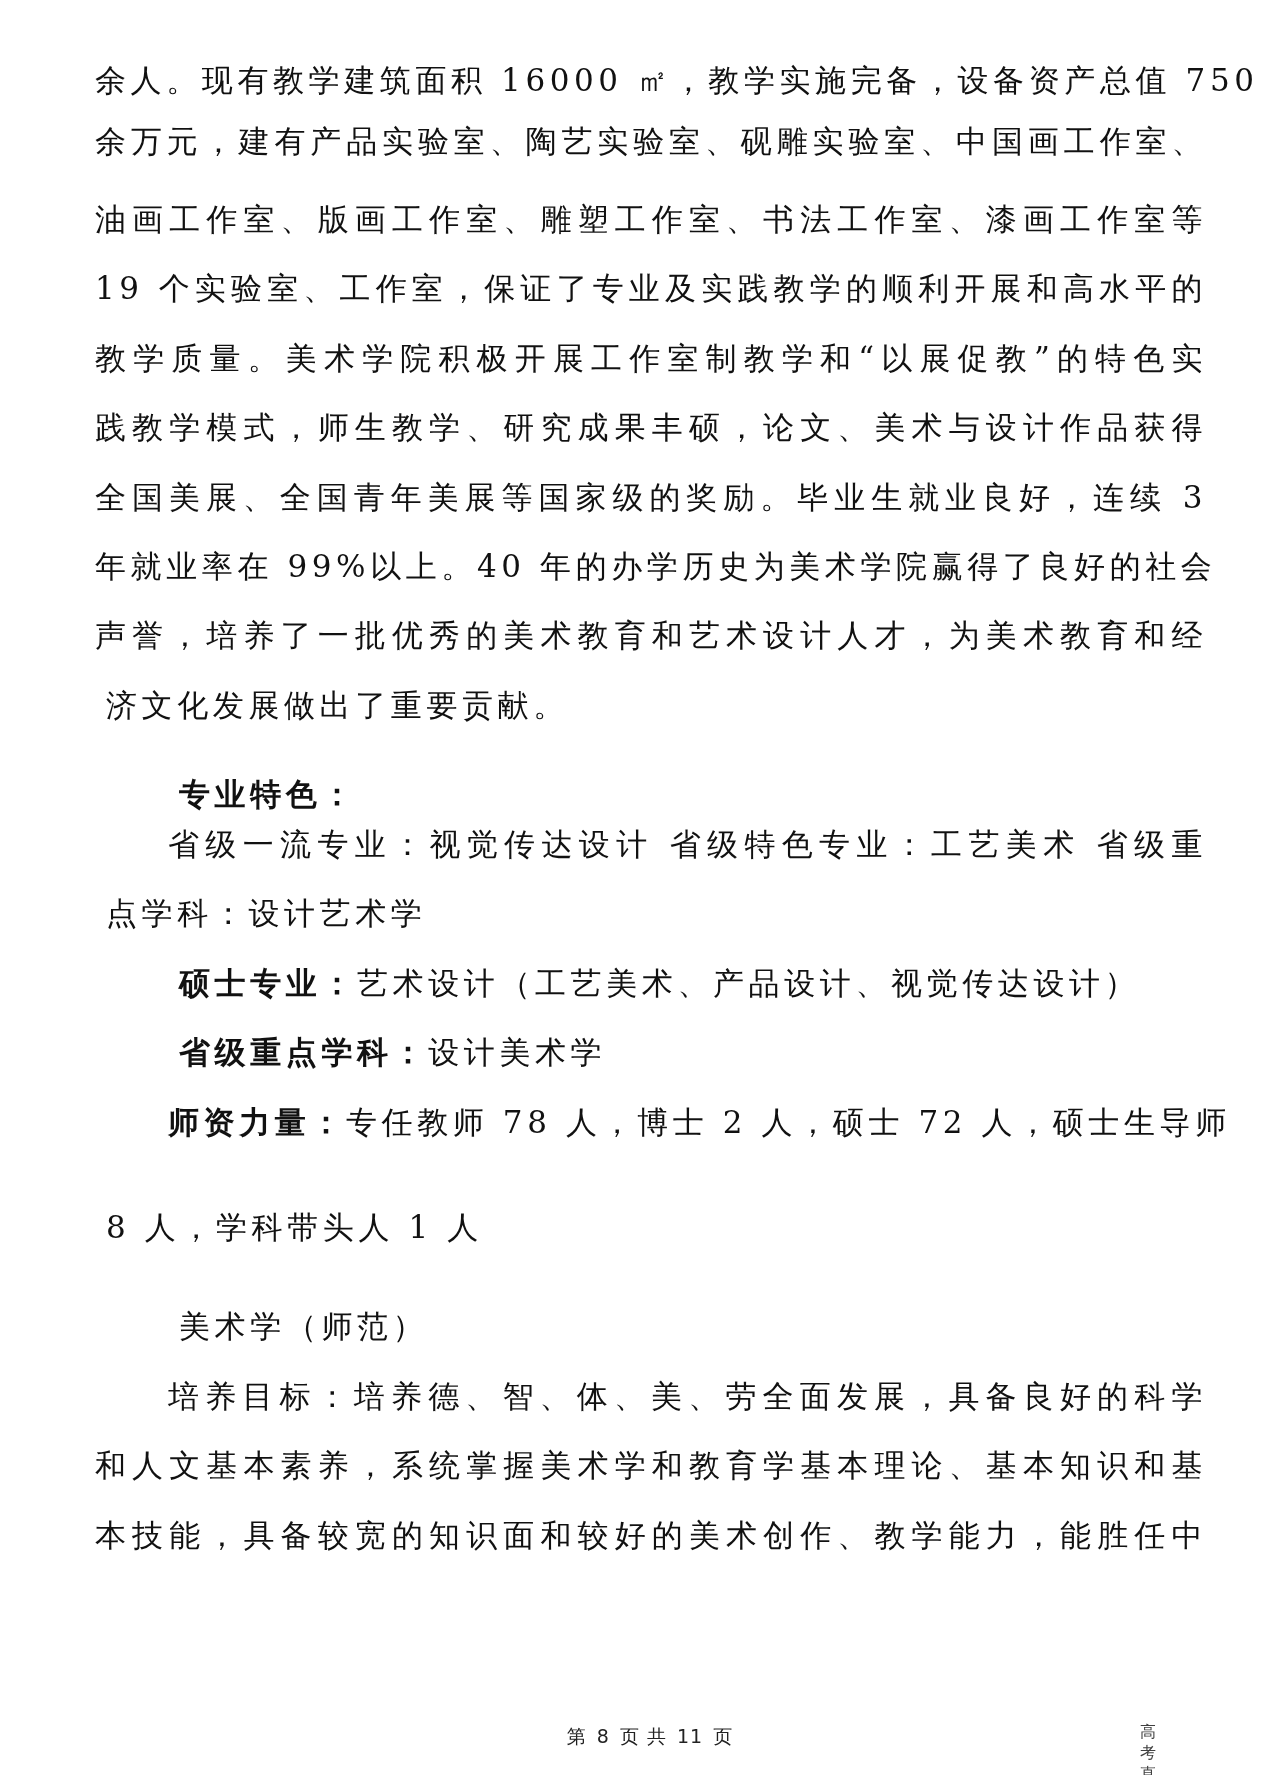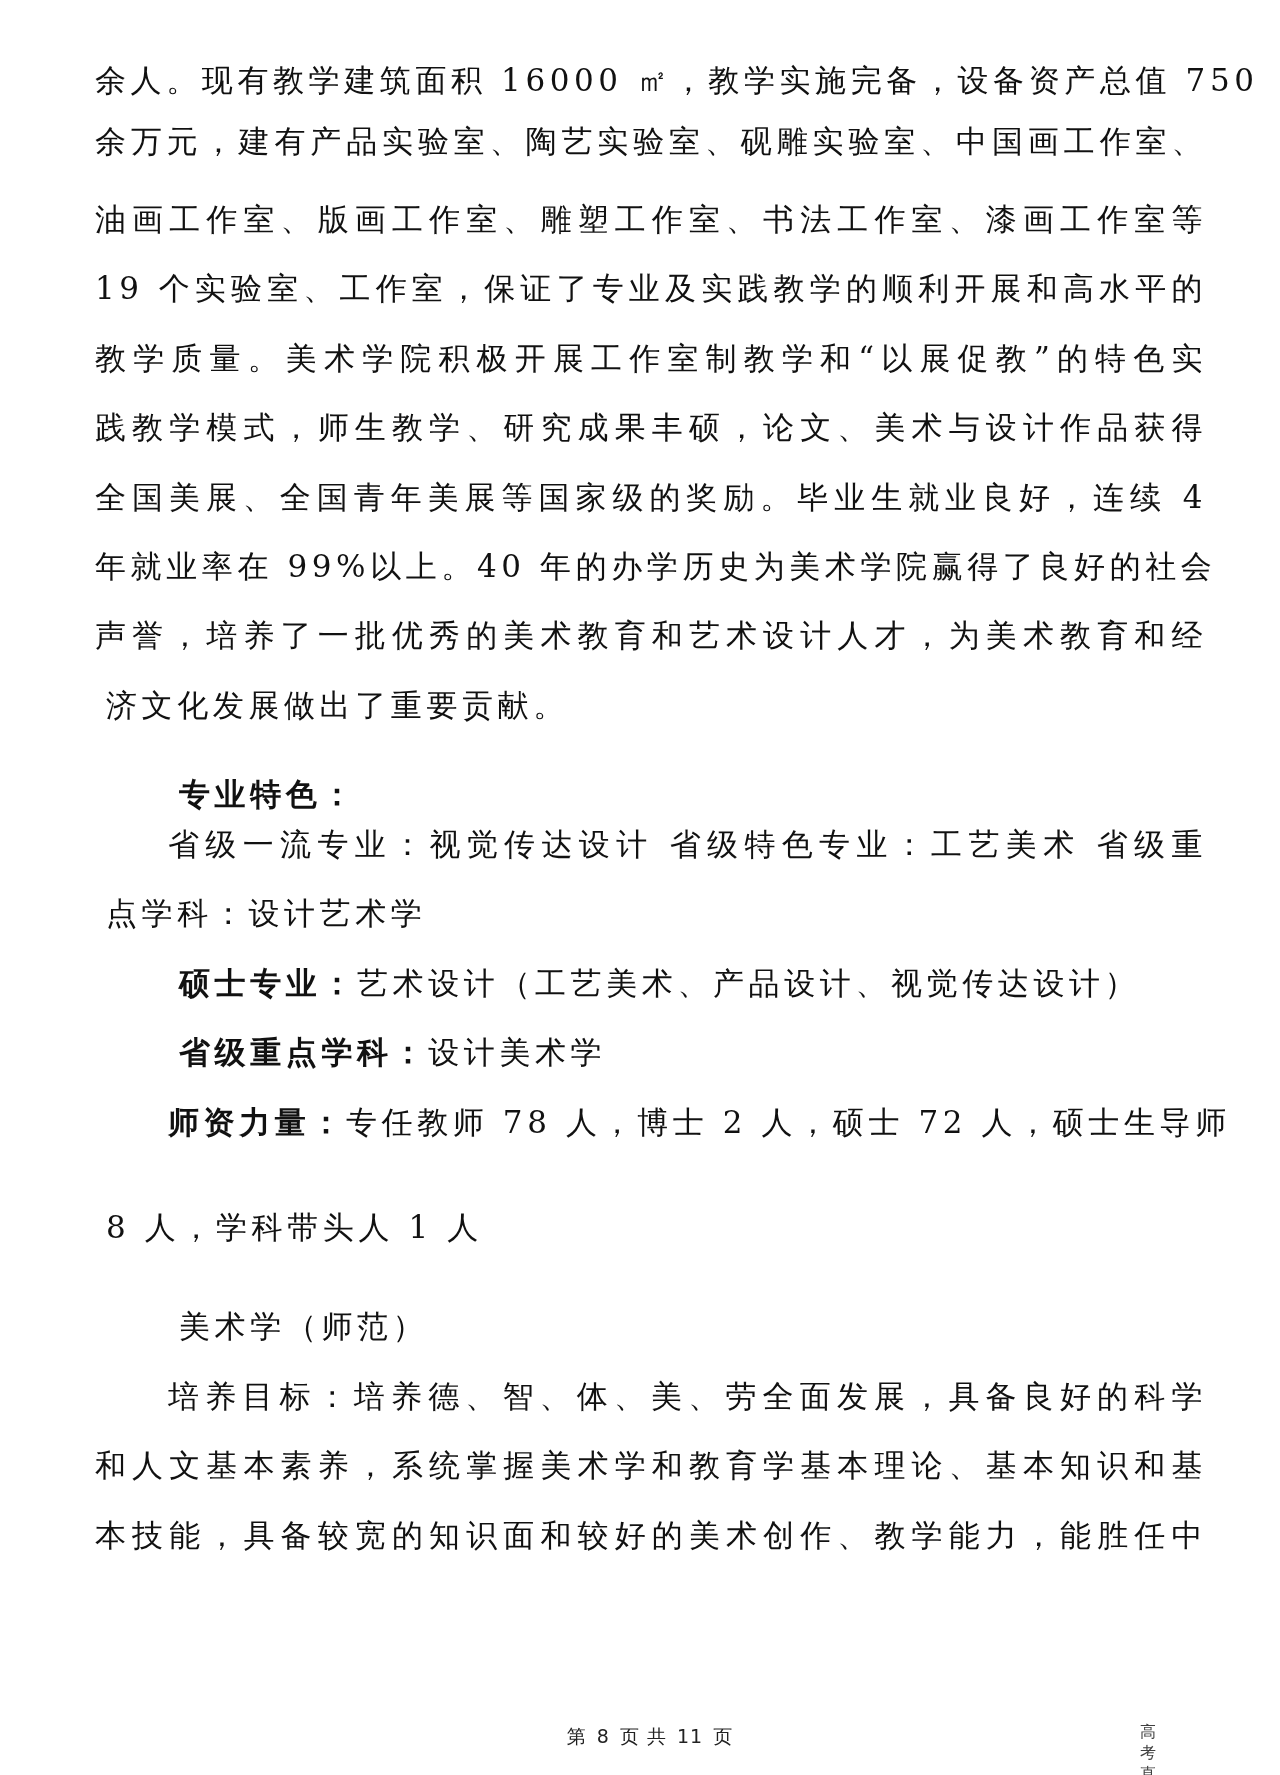--- a/index.html
+++ b/index.html
@@ -23,21 +23,21 @@
 <body>
 
 <div class="page">
 
   <div class="line" style="top:60px">余人。现有教学建筑面积 16000 ㎡，教学实施完备，设备资产总值 750</div>
   <div class="line" style="top:121px">余万元，建有产品实验室、陶艺实验室、砚雕实验室、中国画工作室、</div>
   <div class="line" style="top:199px">油画工作室、版画工作室、雕塑工作室、书法工作室、漆画工作室等</div>
   <div class="line" style="top:268px">19 个实验室、工作室，保证了专业及实践教学的顺利开展和高水平的</div>
   <div class="line" style="top:338px">教学质量。美术学院积极开展工作室制教学和“以展促教”的特色实</div>
   <div class="line" style="top:407px">践教学模式，师生教学、研究成果丰硕，论文、美术与设计作品获得</div>
-  <div class="line" style="top:477px">全国美展、全国青年美展等国家级的奖励。毕业生就业良好，连续 4</div>
+  <div class="line" style="top:477px">全国美展、全国青年美展等国家级的奖励。毕业生就业良好，连续 3</div>
   <div class="line" style="top:546px">年就业率在 99%以上。40 年的办学历史为美术学院赢得了良好的社会</div>
   <div class="line" style="top:615px">声誉，培养了一批优秀的美术教育和艺术设计人才，为美术教育和经</div>
   <div class="line short" style="top:685px">济文化发展做出了重要贡献。</div>
 
   <div class="line indent short bold" style="top:774px">专业特色：</div>
   <div class="line indent" style="top:824px">省级一流专业：视觉传达设计  省级特色专业：工艺美术  省级重</div>
   <div class="line short" style="top:893px">点学科：设计艺术学</div>
 
   <div class="line indent short" style="top:963px">
     <span class="bold">硕士专业：</span><span>艺术设计（工艺美术、产品设计、视觉传达设计）</span>

